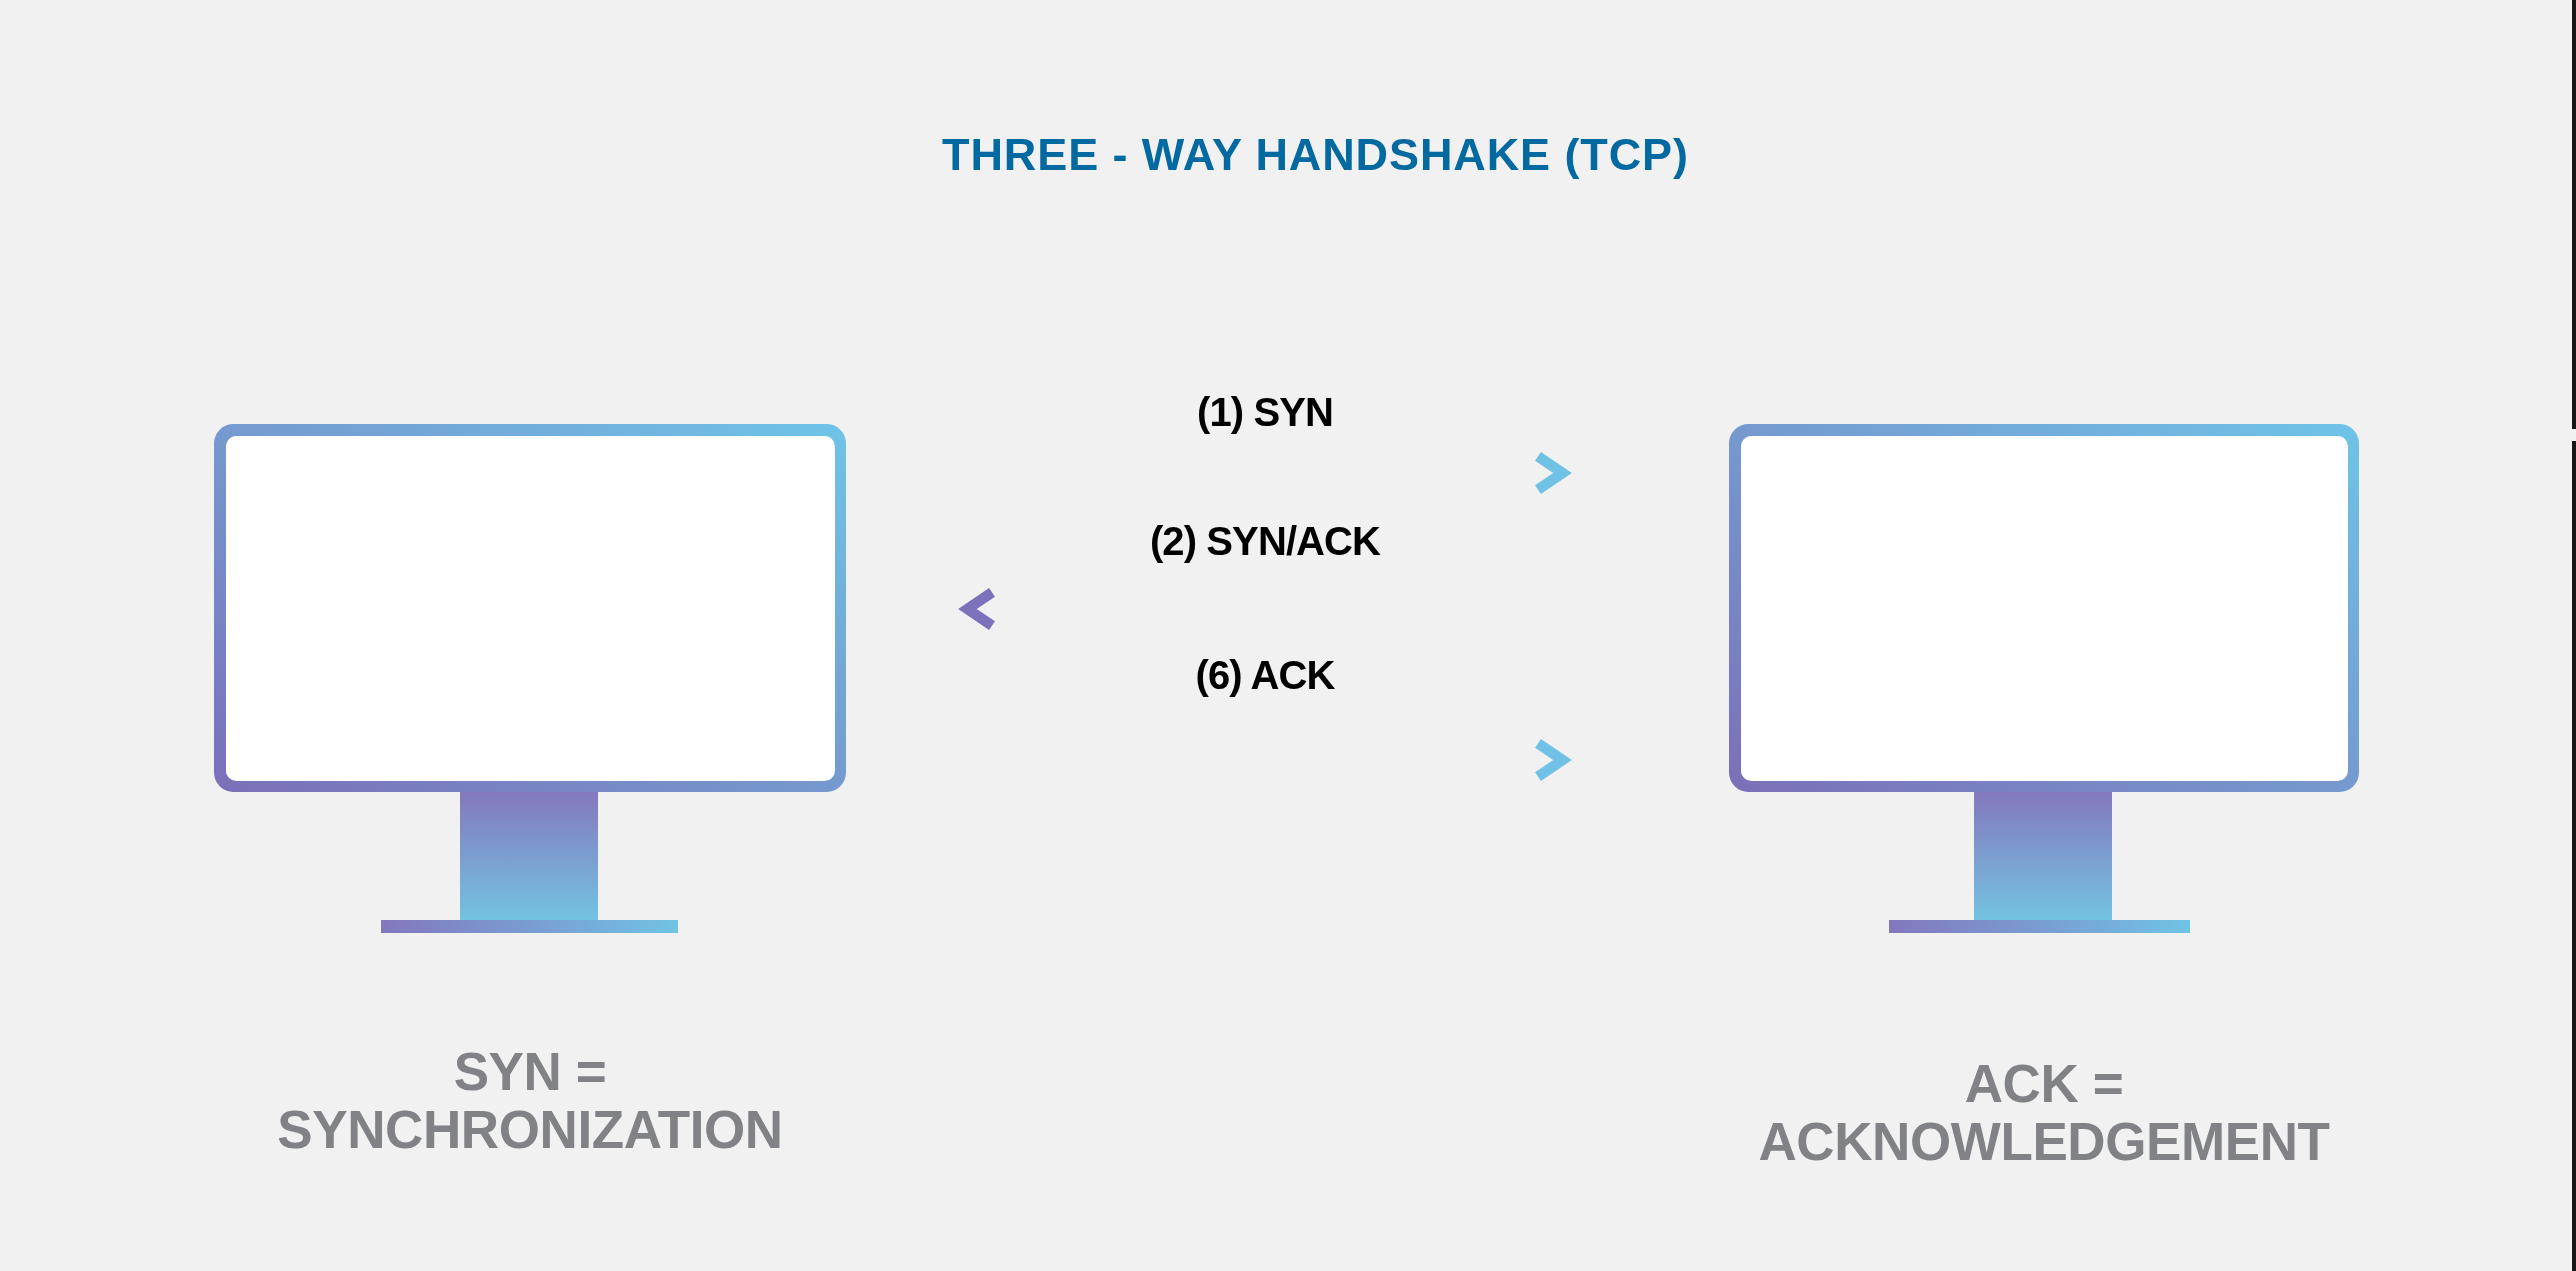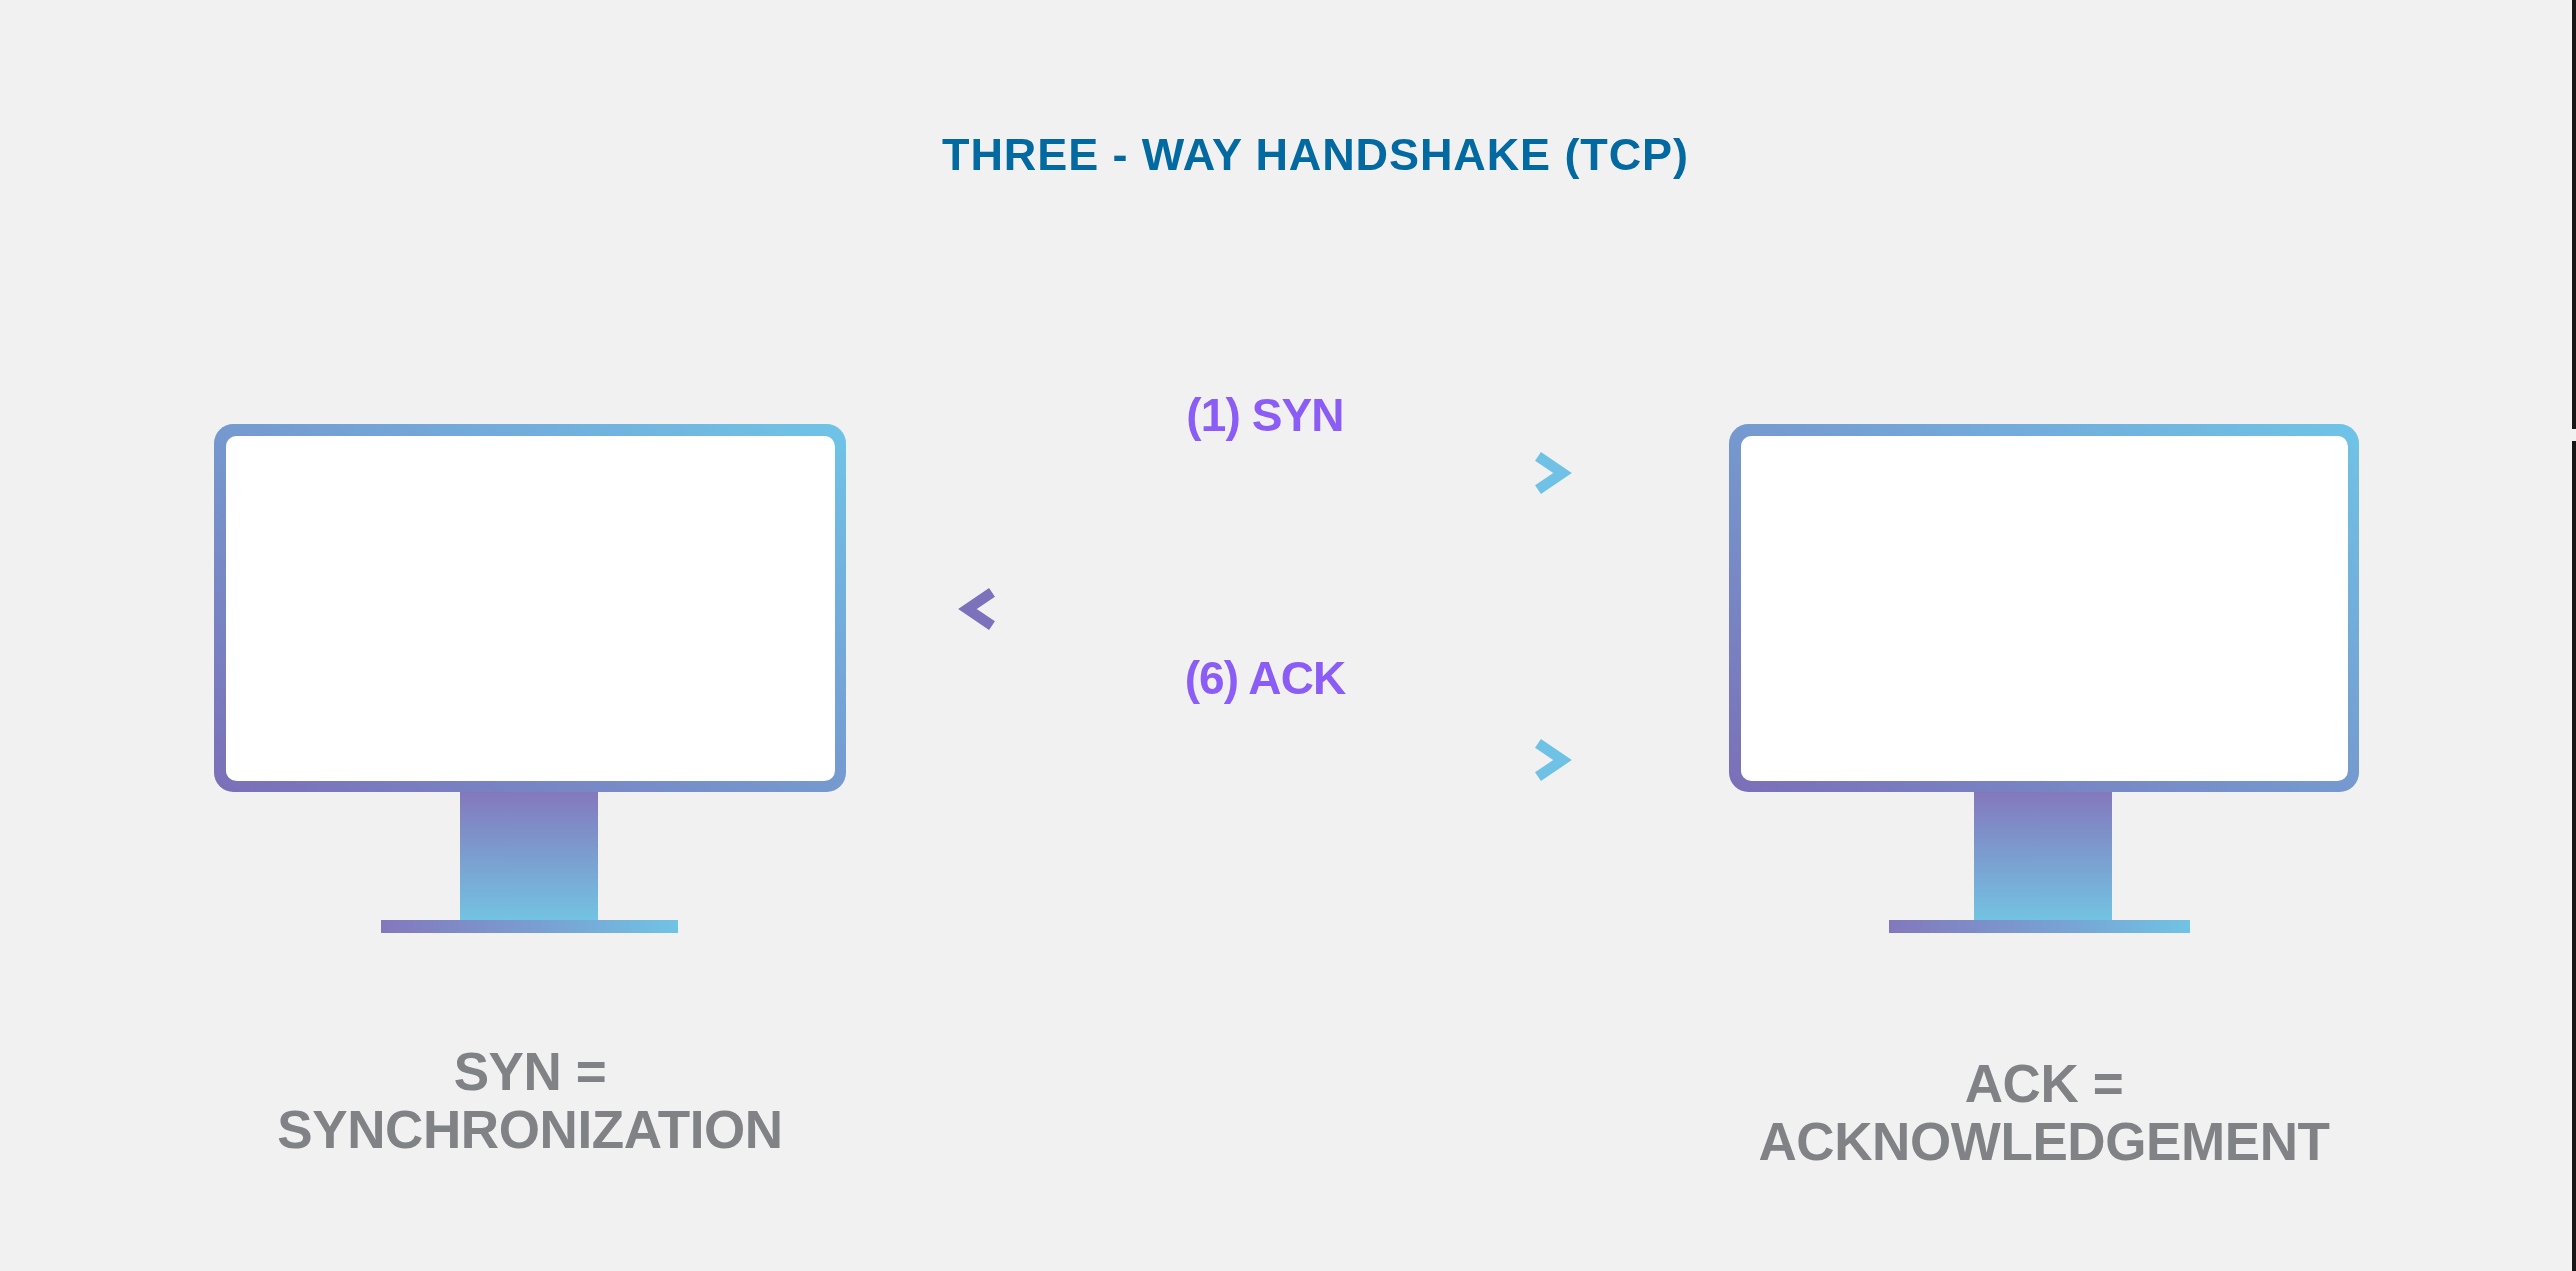--- a/index.html
+++ b/index.html
@@ -67,24 +67,24 @@
   .monitor-right .screen { left: 1729px; top: 424px; width: 630px; height: 368px; }
   .monitor-right .neck   { left: 1974px; top: 792px; width: 138px; height: 128px; }
   .monitor-right .base   { left: 1889px; top: 920px; width: 301px; height: 13.2px; }
 
   
   .msg-label {
     position: absolute;
     left: 956px;
     width: 618px;
     text-align: center;
-    font-size: 46px;
+    font-size: 40px;
     font-weight: bold;
     letter-spacing: -0.9px;
-    color: #8b5cf6;
+    color: #000000;
     line-height: 1;
   }
   .msg-label.l1 { top: 392px; }
   .msg-label.l2 { top: 521px; }
   .msg-label.l3 { top: 655px; }
 
   .arrow-svg {
     position: absolute;
     left: 956px;
     width: 618px;
@@ -152,20 +152,21 @@
     <defs>
       <linearGradient id="g1" x1="0" y1="0" x2="1" y2="0">
         <stop offset="0" stop-color="#7C72BC"></stop>
         <stop offset="1" stop-color="#70C3E7"></stop>
       </linearGradient>
     </defs>
     <line x1="6" y1="32" x2="660" y2="32" stroke="url(#g1)" stroke-width="12" stroke-linecap="round"></line>
     <polyline points="662,13 690,32 662,51" fill="none" stroke="#6FC2E6" stroke-width="12" stroke-linejoin="miter"></polyline>
   </svg>
 
+  <div class="msg-label l2">(2) SYN/ACK</div>
   <svg class="arrow-svg a2" viewBox="0 0 700 64">
     <defs>
       <linearGradient id="g2" x1="0" y1="0" x2="1" y2="0">
         <stop offset="0" stop-color="#7C72BC"></stop>
         <stop offset="1" stop-color="#70C3E7"></stop>
       </linearGradient>
     </defs>
     <line x1="40" y1="32" x2="694" y2="32" stroke="url(#g2)" stroke-width="12" stroke-linecap="round"></line>
     <polyline points="38,13 10,32 38,51" fill="none" stroke="#7C72BC" stroke-width="12" stroke-linejoin="miter"></polyline>
   </svg>

